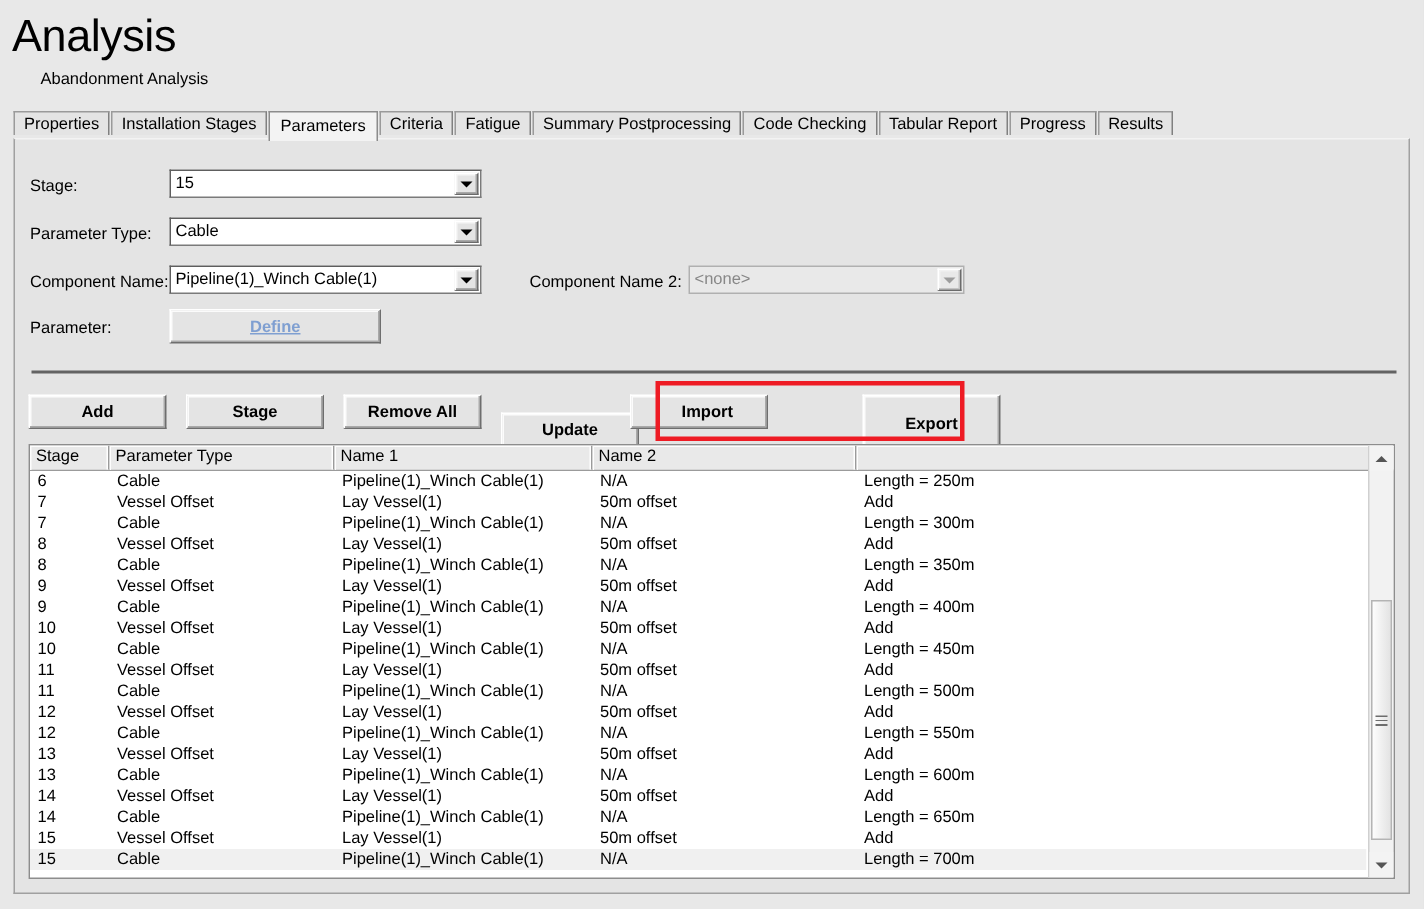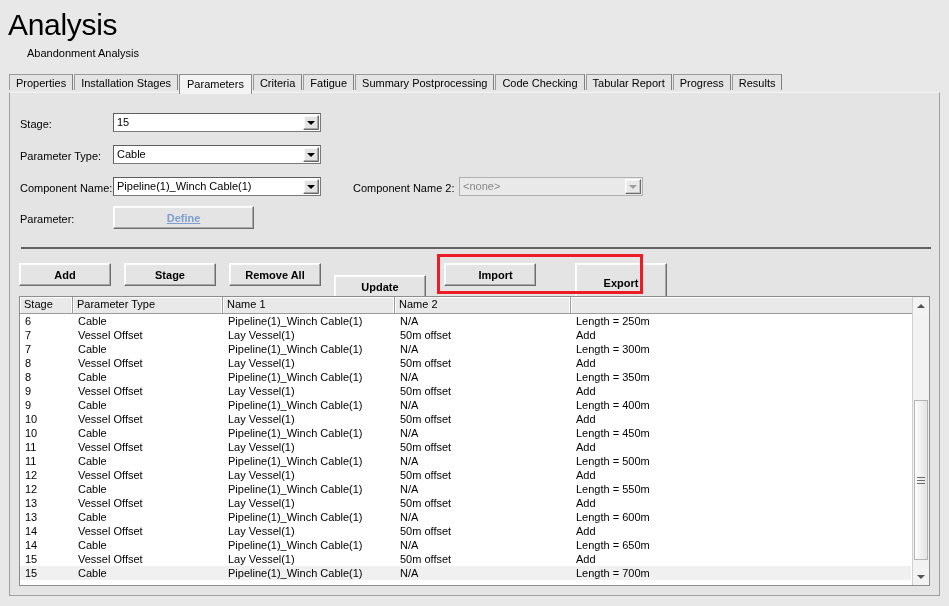--- a/index.html
+++ b/index.html
@@ -361,21 +361,21 @@
   <div class="btn" id="define-button" style="left:103px; top:113px; width:141px; height:23px;">Define</div>
 
 </div>
 
 <div id="separator"></div>
 
 <div class="btn" style="left:19px; top:263px; width:92px; height:23px;">Add</div>
 <div class="btn" style="left:124px; top:263px; width:92px; height:23px;">Stage</div>
 <div class="btn" style="left:229px; top:263px; width:92px; height:23px;">Remove All</div>
 <div class="btn" style="left:334px; top:275px; width:92px; height:23px;">Update</div>
-<div class="btn" style="left:444px; top:263px; width:92px; height:23px;padding-left:11px;">Import</div>
+<div class="btn" style="left:420px; top:263px; width:92px; height:23px;padding-left:11px;">Import</div>
 <div class="btn" style="left:544px; top:263px; width:92px; height:40px;margin-left:31px;">Export</div>
 
 <div id="import-export-highlight" style="border-color: rgb(238, 27, 36);"></div>
 
 <div id="param-table">
   <div id="table-head">
       <div class="th c-stage">Stage</div>
       <div class="th c-ptype">Parameter Type</div>
       <div class="th c-name1">Name 1</div>
       <div class="th c-name2">Name 2</div>

